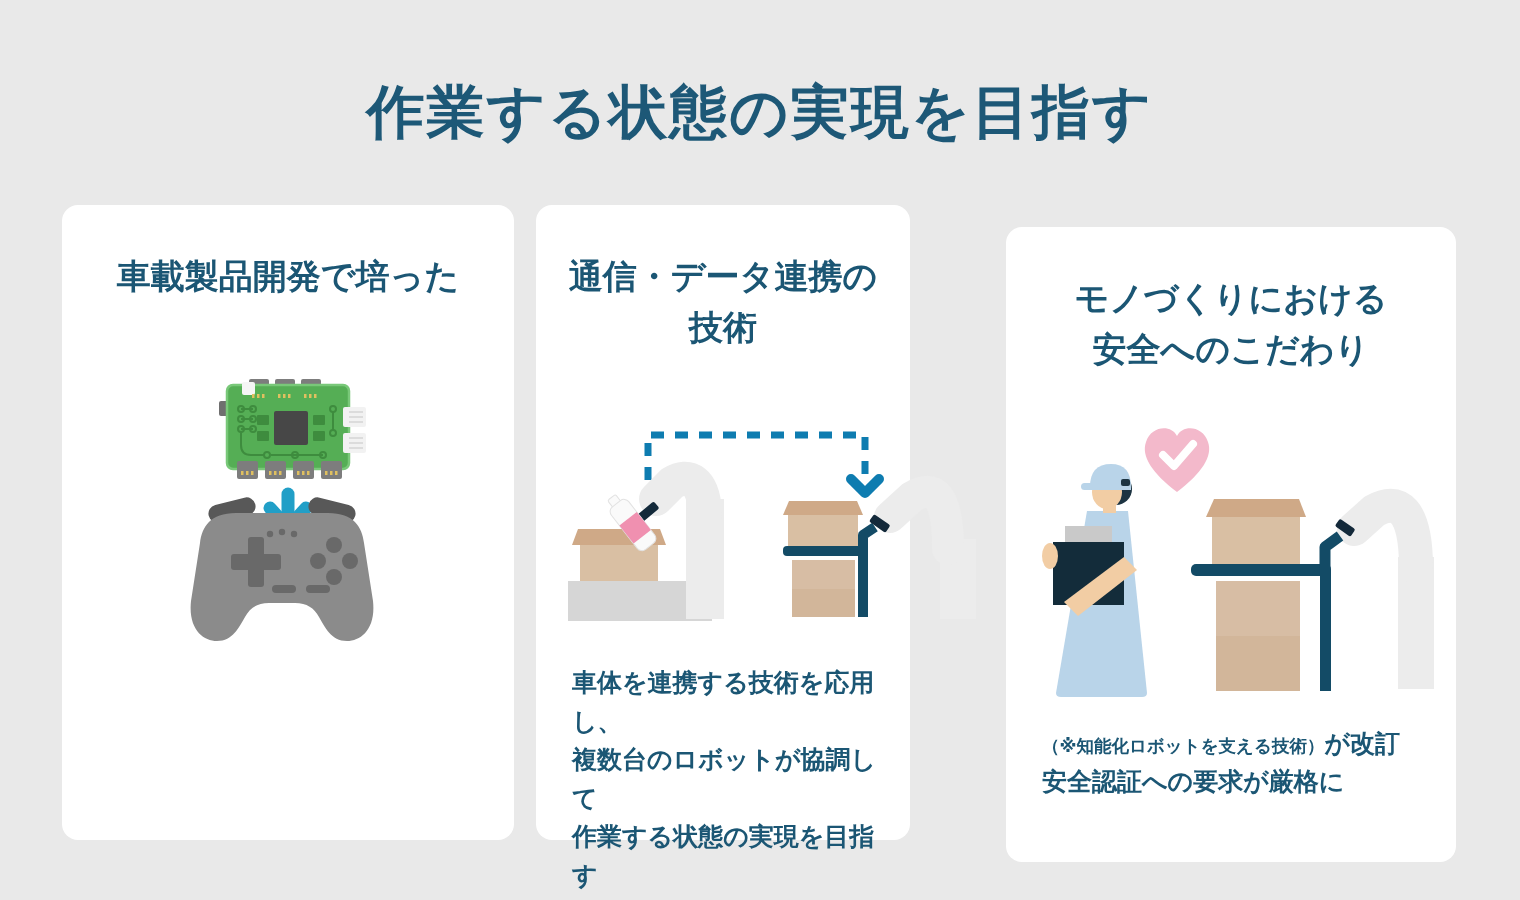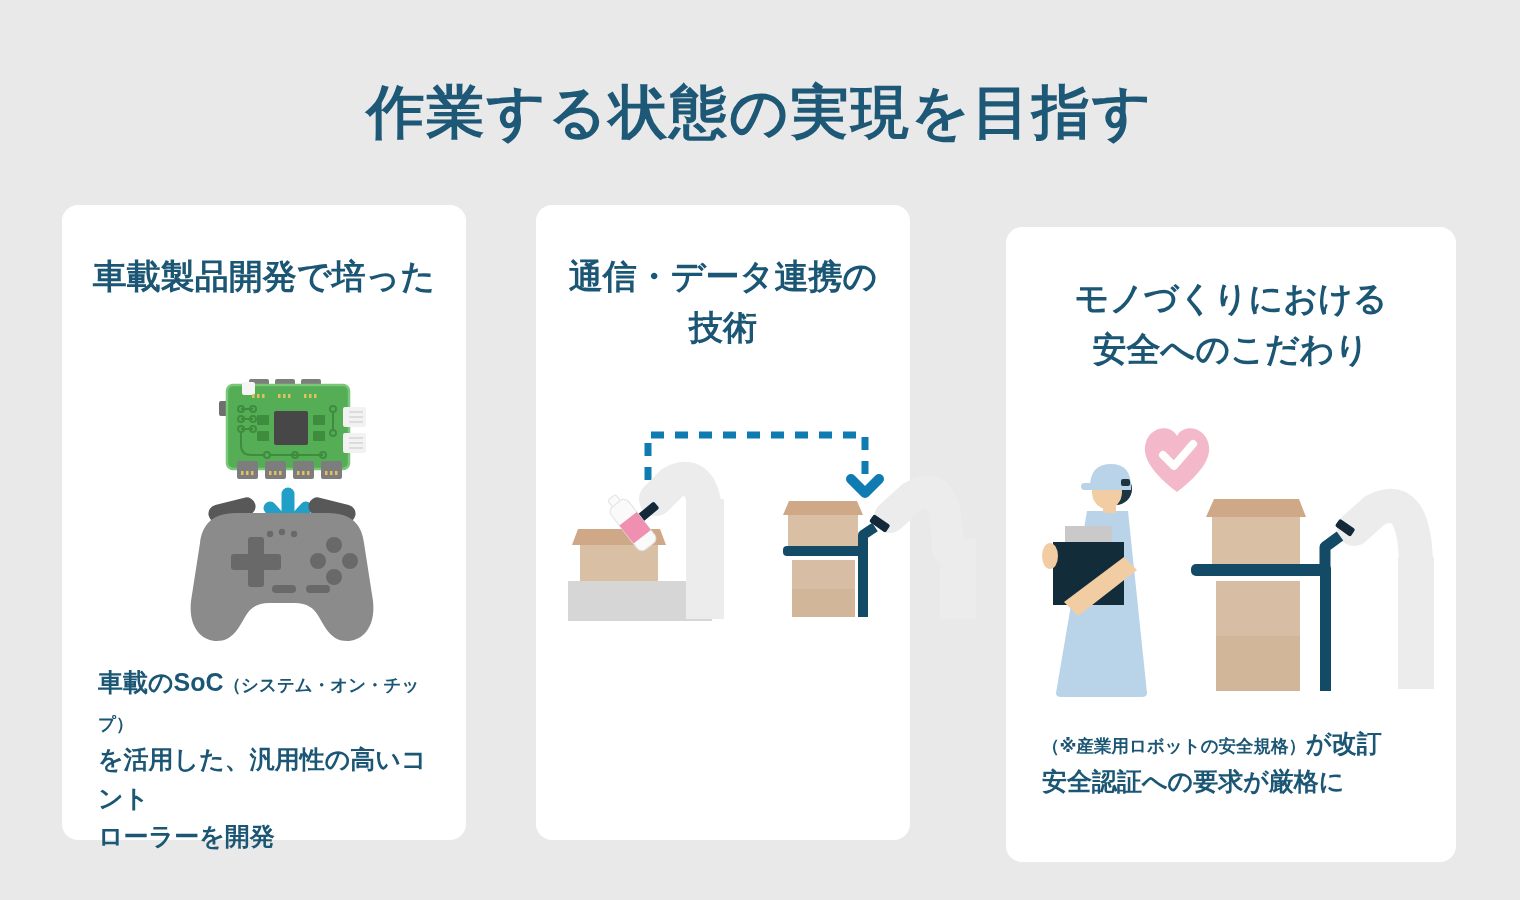--- a/index.html
+++ b/index.html
@@ -15,21 +15,21 @@
     position:absolute;top:74px;left:0;width:100%;
     text-align:center;
     font-size:58px;font-weight:bold;
     color:#1d5877;letter-spacing:2px;
     margin:0;
   }
   .card{
     position:absolute;top:205px;height:635px;
     background:#ffffff;border-radius:16px;
   }
-  #card-1{left:62px;width:404px;}
+  #card-1{left:62px;width:452px;}
   #card-2{left:536px;width:374px;}
   #card-3{left:1006px;width:450px;margin-top:22px;}
   .card-title{
     margin:46px 10px 0 10px;
     text-align:center;
     font-size:34px;font-weight:bold;line-height:1.5;
     color:#1b5674;
   }
   .card-illus{
     position:absolute;top:172px;left:0;width:100%;height:302px;
@@ -154,25 +154,20 @@
             <circle cx="272" cy="200" r="8"></circle>
             <circle cx="256" cy="184" r="8"></circle>
             <circle cx="288" cy="184" r="8"></circle>
           <rect x="210" y="208" width="24" height="8" rx="4"></rect>
           <rect x="244" y="208" width="24" height="8" rx="4"></rect>
         </g>
       </g>
     </svg>
   </div>
 
-  <div class="card-body">
-    <span>車載のSoC</span><span class="note">（システム・オン・チップ）</span><br>
-    <span>を活用した、汎用性の高いコント</span><br>
-    <span>ローラーを開発</span>
-  </div>
 </section>
 
 <section class="card" id="card-2">
   <div class="card-title">
     <span>通信・データ連携の</span><br>
     <span>技術</span>
   </div>
 
   <div class="card-illus">
     <svg width="450" height="302" viewBox="0 0 450 302">
@@ -204,20 +199,25 @@
         <rect x="404" y="162" width="36" height="80" fill="#ececec"></rect>
         <path d="M412,172 C412,118 398,106 376,120 L354,140" stroke="#ececec" stroke-width="32" stroke-linecap="round" fill="none"></path>
         <rect x="247" y="169" width="81" height="10" rx="4" fill="#134b66"></rect>
         <rect x="322" y="170" width="10" height="70" fill="#134b66"></rect>
         <path d="M327,174 L327,158 L339,150" stroke="#134b66" stroke-width="10" stroke-linejoin="round" fill="none"></path>
         <rect x="334" y="142" width="20" height="9" rx="2" fill="#13293a" transform="rotate(35 344 146)"></rect>
       </g>
     </svg>
   </div>
 
+  <div class="card-body">
+    <span>車体を連携する技術を応用し、</span><br>
+    <span>複数台のロボットが協調して</span><br>
+    <span>作業する状態の実現を目指す</span>
+  </div>
 </section>
 
 <section class="card" id="card-3">
   <div class="card-title">
     <span>モノづくりにおける</span><br>
     <span>安全へのこだわり</span>
   </div>
 
   <div class="card-illus">
     <svg width="450" height="302" viewBox="0 0 450 302">
@@ -251,16 +251,16 @@
         <rect x="185" y="165" width="140" height="12" rx="5" fill="#134b66"></rect>
         <rect x="314" y="172" width="11" height="120" fill="#134b66"></rect>
         <path d="M319,176 L319,148 L334,137" stroke="#134b66" stroke-width="11" stroke-linejoin="round" fill="none"></path>
         <rect x="330" y="124" width="19" height="9" rx="2" fill="#13293a" transform="rotate(35 339 128)"></rect>
       </g>
     </svg>
   </div>
 
   <div class="card-body">
     <br>
-    <span class="note">（※産業用ロボットの安全規格）</span><span>が改訂</span><br>
+    <span class="note">（※知能化ロボットを支える技術）</span><span>が改訂</span><br>
     <span>安全認証への要求が厳格に</span>
   </div>
 </section>
 
 </body></html>

